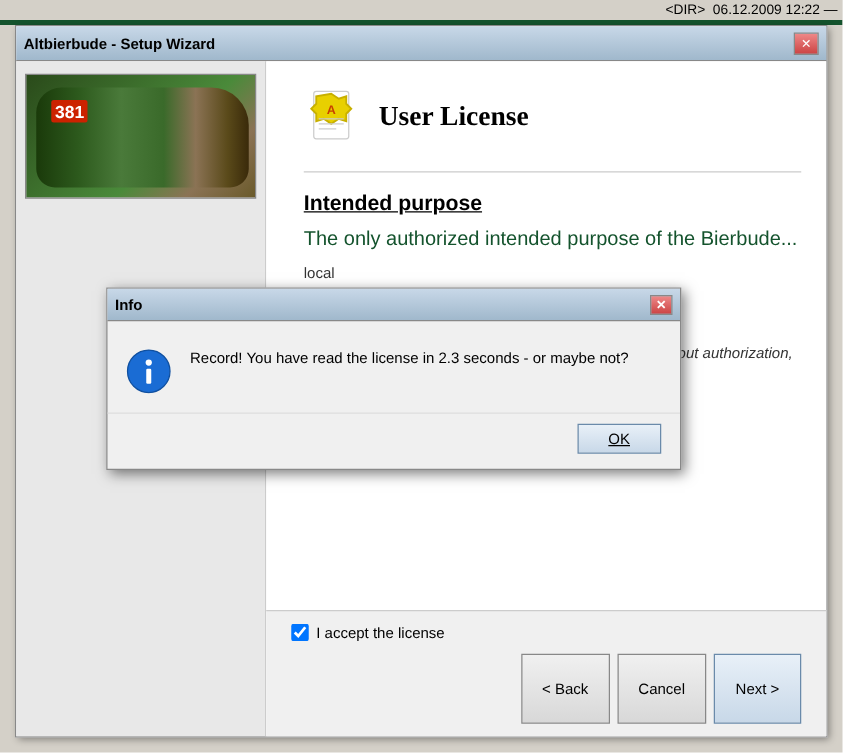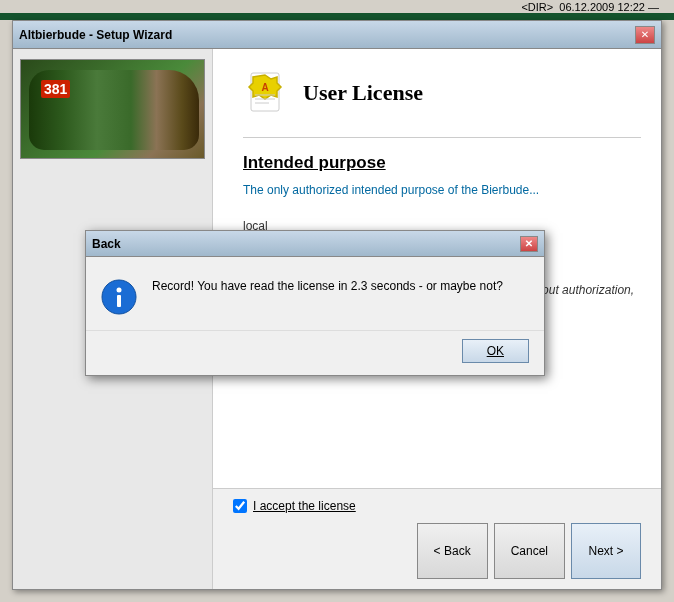--- a/index.html
+++ b/index.html
@@ -12,24 +12,24 @@
       overflow: hidden;
     }
 
     
     .taskbar-top {
       background: #d4d0c8;
       height: 20px;
       display: flex;
       align-items: center;
       justify-content: flex-end;
-      padding-right: 15px;
+      padding-right: 4px;
       font-size: 11px;
       color: #000;
-      border-bottom: 7px solid #14532d;
+      border-bottom: 4px solid #14532d;
     }
 
     
     .main-window {
       position: absolute;
       top: 20px;
       left: 12px;
       width: 650px;
       height: 570px;
       background: #fff;
@@ -192,23 +192,23 @@
       color: #333;
       line-height: 1.5;
       margin-bottom: 10px;
     }
 
     .content-text em {
       font-style: italic;
     }
 
     .blurred-text {
-      color: #0369a1;
-      font-size: 12px;
-      margin-bottom: 20px;
+      color: #14532d;
+      font-size: 16px;
+      margin-bottom: 8px;
     }
 
     
     .scroll-area::-webkit-scrollbar {
       width: 16px;
     }
     .scroll-area::-webkit-scrollbar-track {
       background: #f0f0f0;
       border-left: 1px solid #ccc;
     }
@@ -222,21 +222,20 @@
       border-top: 1px solid #ccc;
       padding: 10px 20px;
       background: #f0f0f0;
     }
 
     .accept-row {
       display: flex;
       align-items: center;
       gap: 6px;
       margin-bottom: 10px;
-      text-decoration: underline;
     }
 
     .accept-row input[type="checkbox"] {
       width: 14px;
       height: 14px;
     }
 
     .accept-label {
       font-size: 12px;
       color: #000;
@@ -424,21 +423,21 @@
         </div>
       </div>
     </div>
   </div>
 </div>
 
 <div class="dialog-overlay">
   <div class="info-dialog">
 
     <div class="dialog-title-bar">
-      <span class="dialog-title-text">Back</span>
+      <span class="dialog-title-text">Info</span>
       <button class="dialog-close-btn">✕</button>
     </div>
 
     <div class="dialog-body">
       <div class="info-icon">
         <svg viewBox="0 0 36 36" xmlns="http://www.w3.org/2000/svg">
           <circle cx="18" cy="18" r="17" fill="#1a6cd4" stroke="#1050a0" stroke-width="1"></circle>
           <circle cx="18" cy="11" r="2.5" fill="#fff"></circle>
           <rect x="16" y="16" width="4" height="12" rx="1" fill="#fff"></rect>
         </svg>

